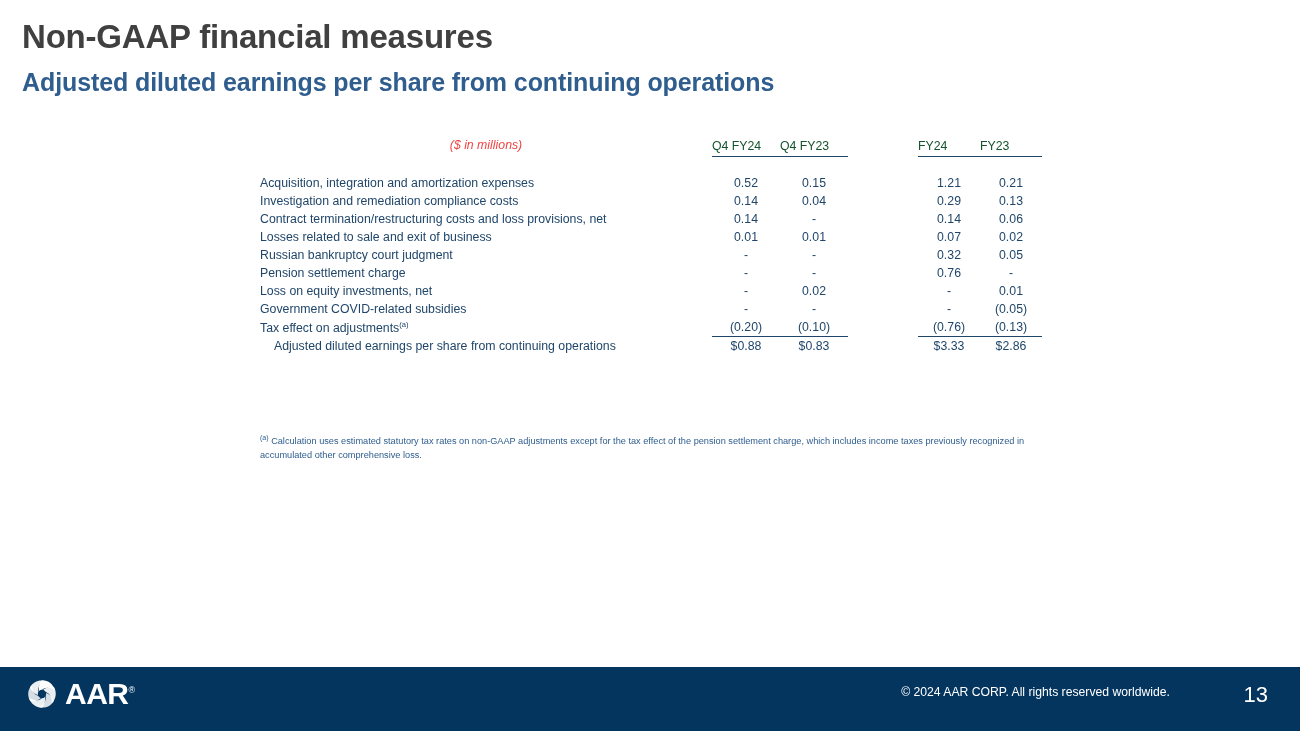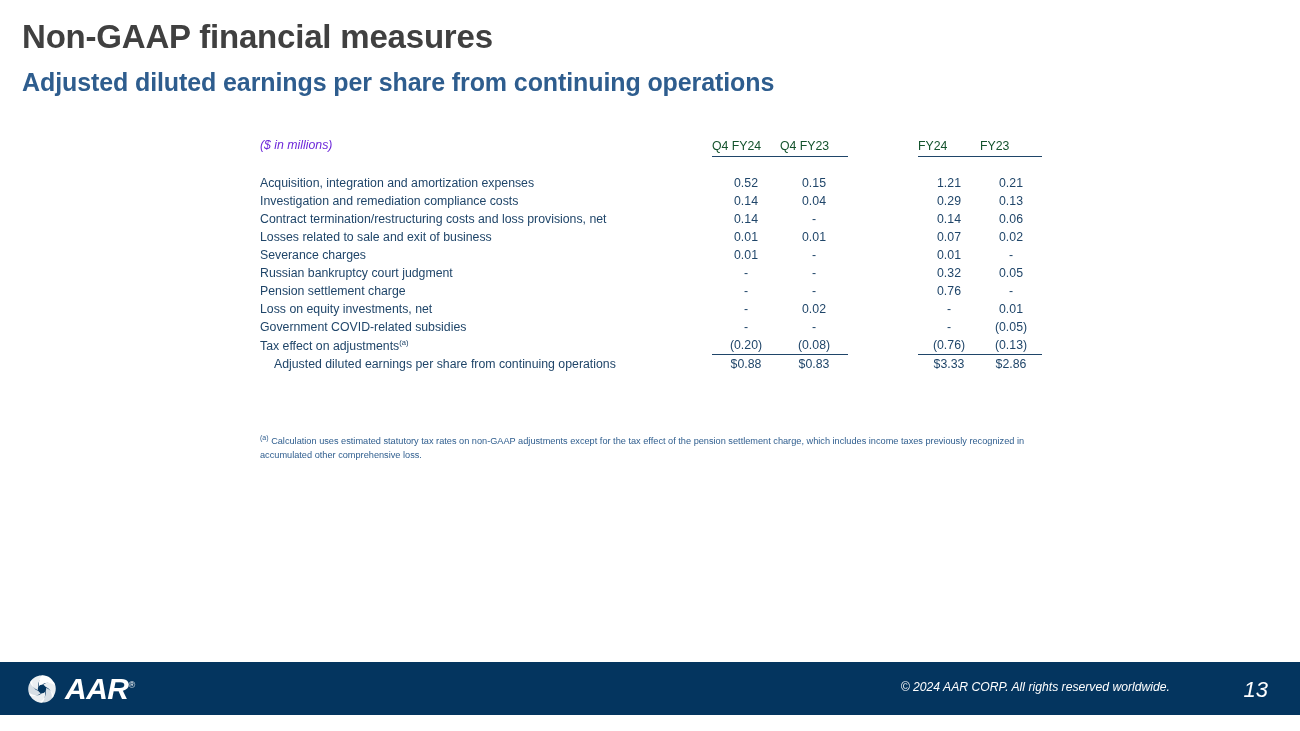--- a/index.html
+++ b/index.html
@@ -62,23 +62,23 @@
   col.c-label { width: 452px; }
   col.c-q4a   { width: 68px; }
   col.c-q4b   { width: 68px; }
   col.c-gap   { width: 70px; }
   col.c-fya   { width: 62px; }
   col.c-fyb   { width: 62px; }
 
   .units {
     font-style: italic;
     font-size: 12.3px;
-    color: #6d28d9;
+    color: #ef4444;
     padding-bottom: 4px !important;
-    text-align: left;
+    text-align: center;
   }
   th.colhead {
     font-weight: bold;
     font-size: 12.3px;
     color: #14532d;
     text-align: left;
     padding-bottom: 3px !important;
     border-bottom: 1.2px solid #1f4569;
   }
   th.nohead {
@@ -119,25 +119,24 @@
   .footnote sup {
     font-size: 7px;
     vertical-align: super;
     line-height: 0;
   }
 
   
   .footer-bar {
     position: absolute;
     left: 0;
-    bottom: 16px;
+    bottom: 0;
     width: 1300px;
-    height: 53px;
+    height: 64px;
     background: #04355f;
-    font-style: italic;
   }
   .logo-group {
     position: absolute;
     left: 26px;
     top: 11px;
     display: flex;
     align-items: center;
     gap: 7px;
   }
   .logo-mark { width: 32px; height: 32px; display: block; }
@@ -232,28 +231,20 @@
 
       <tr class="data-row">
         <td class="label">Losses related to sale and exit of business</td>
         <td class="num">0.01</td>
         <td class="num">0.01</td>
         <td class="gap"></td>
         <td class="num">0.07</td>
         <td class="num">0.02</td>
       </tr>
 
-      <tr class="data-row">
-        <td class="label">Severance charges</td>
-        <td class="num">0.01</td>
-        <td class="num">-</td>
-        <td class="gap"></td>
-        <td class="num">0.01</td>
-        <td class="num">-</td>
-      </tr>
 
       <tr class="data-row">
         <td class="label">Russian bankruptcy court judgment</td>
         <td class="num">-</td>
         <td class="num">-</td>
         <td class="gap"></td>
         <td class="num">0.32</td>
         <td class="num">0.05</td>
       </tr>
 
@@ -281,21 +272,21 @@
         <td class="num">-</td>
         <td class="num">-</td>
         <td class="gap"></td>
         <td class="num">-</td>
         <td class="num">(0.05)</td>
       </tr>
 
       <tr class="data-row">
         <td class="label"><span>Tax effect on adjustments</span><sup class="fn">(a)</sup></td>
         <td class="num">(0.20)</td>
-        <td class="num">(0.08)</td>
+        <td class="num">(0.10)</td>
         <td class="gap"></td>
         <td class="num">(0.76)</td>
         <td class="num">(0.13)</td>
       </tr>
 
       <tr class="total-row">
         <td class="label-indent">Adjusted diluted earnings per share from continuing operations</td>
         <td class="num">$0.88</td>
         <td class="num">$0.83</td>
         <td class="gap"></td>

